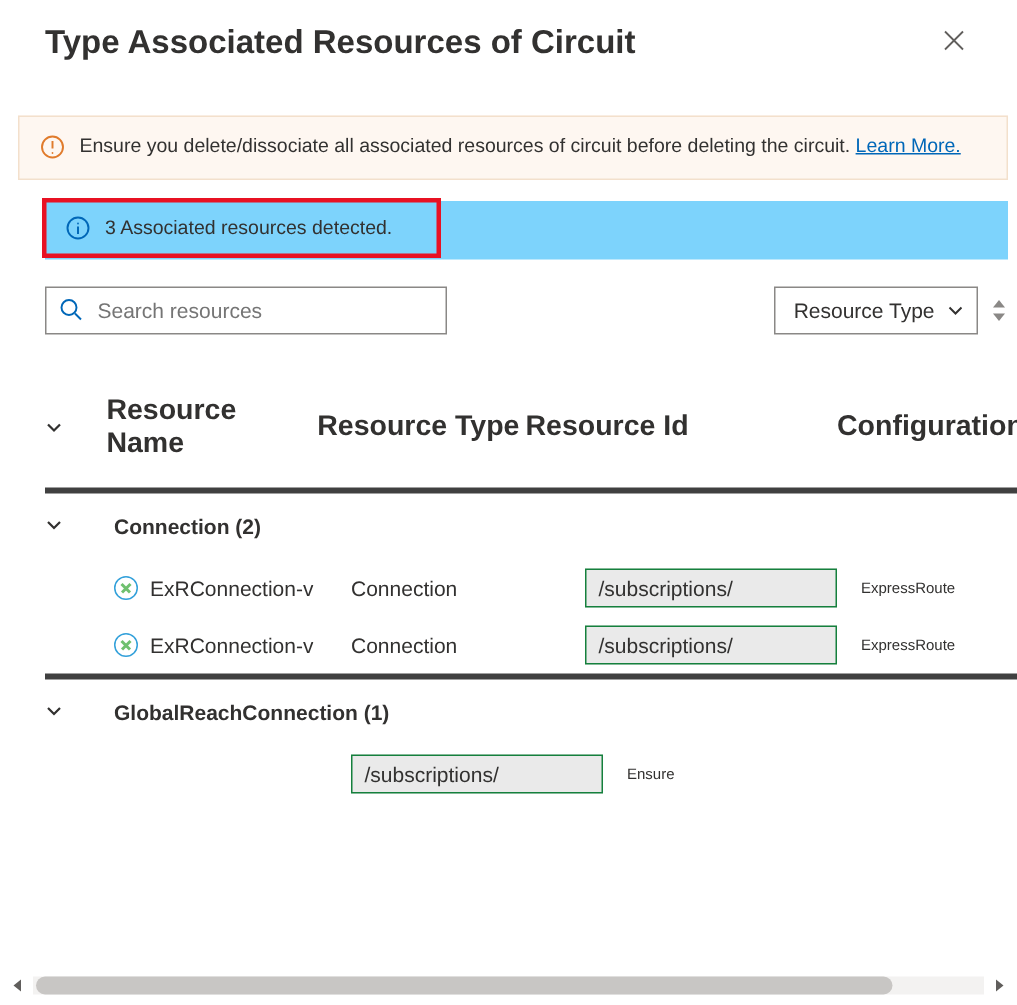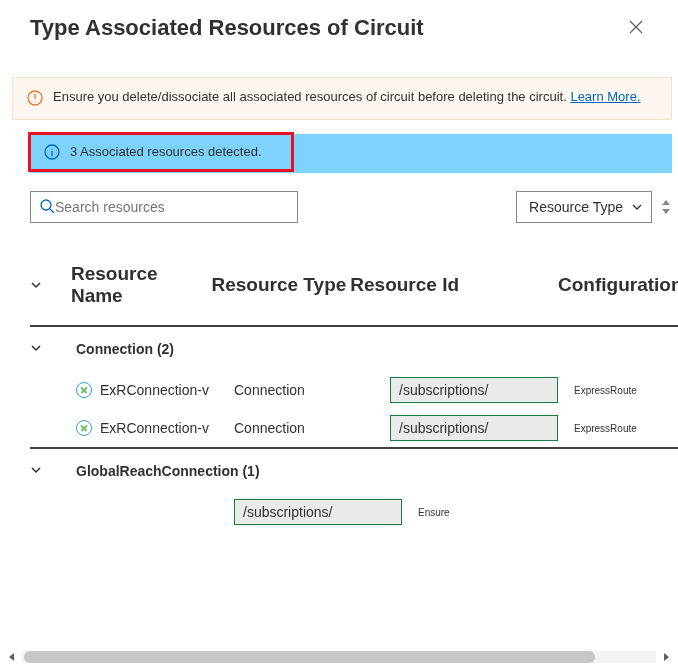--- a/index.html
+++ b/index.html
@@ -85,20 +85,21 @@
       align-items: center;
       justify-content: space-between;
     }
     .search-box {
       display: flex;
       align-items: center;
       border: 1px solid #8a8886;
       width: 268px;
       height: 32px;
       padding: 0 8px;
+      gap: 10px;
     }
     .search-icon { color: #0067b8; }
     .search-icon svg { width: 16px; height: 16px; }
     .search-input {
       border: none;
       outline: none;
       font-size: 14px;
       flex: 1;
       color: #323130;
       background: transparent;
@@ -141,21 +142,21 @@
     }
     .col-chev { width: 46px; display:flex; align-items:center; }
     .col-name { width: 158px; }
     .col-type { width: 156px; }
     .col-id   { width: 184px; }
     .col-conf { width: 120px; margin-left: 44px; }
     .group-row {
       display: flex;
       align-items: center;
       padding: 14px 0;
-      border-top: 2px solid #404040;
+      border-top: 4px solid #404040;
       font-weight: 600;
       font-size: 14px;
     }
     .group-row .chev-cell { width: 46px; display:flex; align-items:center; }
     .group-row .chev-cell svg { width: 12px; height: 12px; }
     .item-row {
       display: flex;
       align-items: center;
       padding: 6px 0;
       font-size: 14px;

